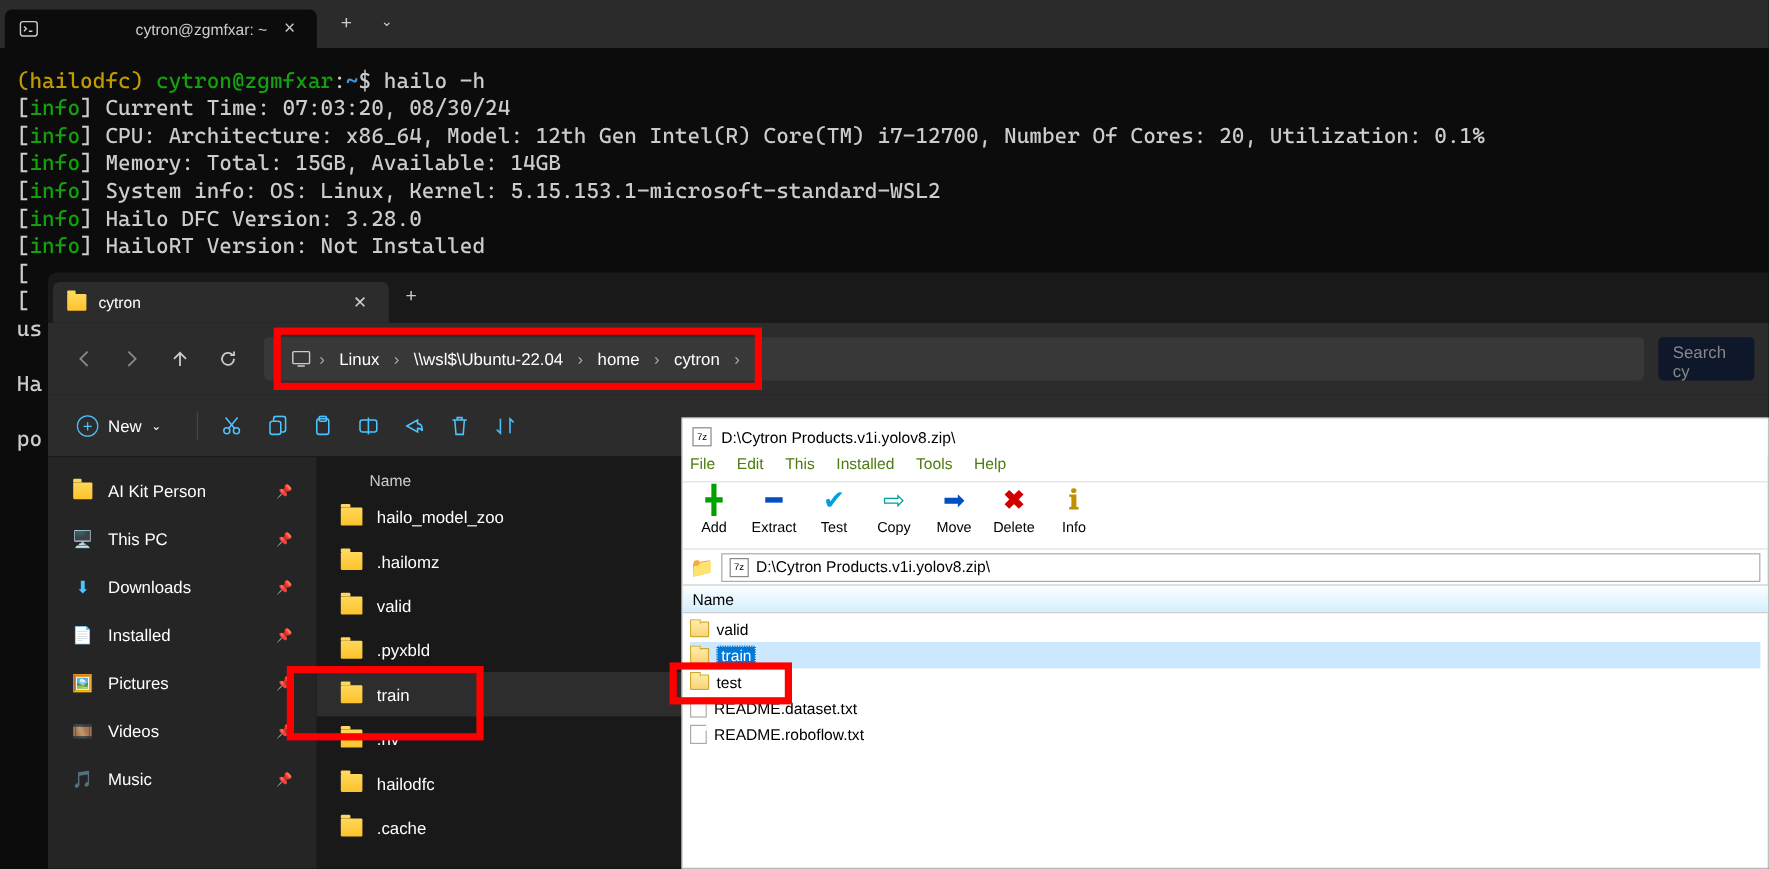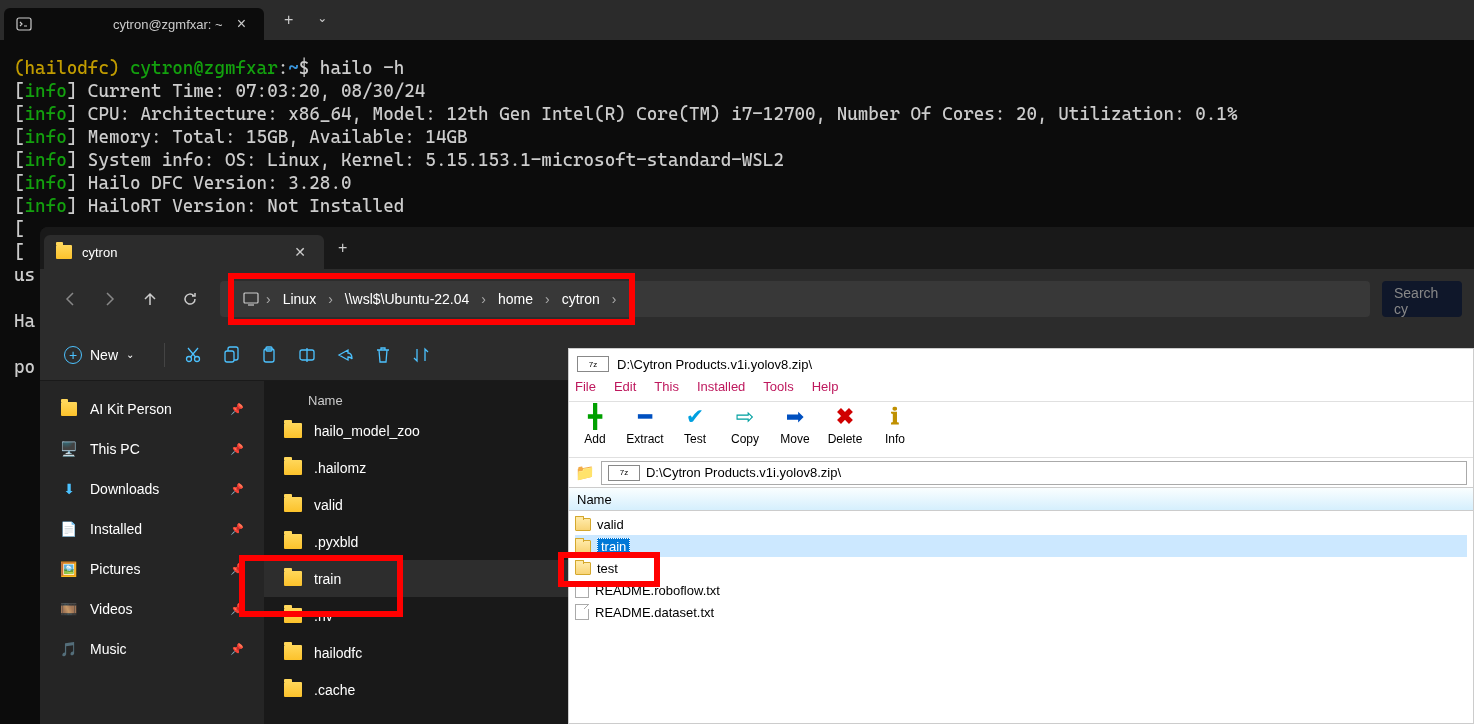--- a/index.html
+++ b/index.html
@@ -267,34 +267,34 @@
   height: 30px;
   background: #fff;
   display: flex;
   align-items: center;
   padding: 0 8px;
   gap: 8px;
   font-size: 13px;
   color: #000;
 }
 .sevenzip-icon-7z {
-  width: 32px; height: 16px;
+  width: 16px; height: 16px;
   border: 1px solid #888;
   display: flex; align-items: center; justify-content: center;
   font-size: 8px;
   background: #fff;
   color: #000;
 }
 .sevenzip-menubar {
   height: 22px;
   display: flex;
   padding: 0 6px;
   gap: 18px;
   font-size: 13px;
-  color: #be185d;
+  color: #4d7c0f;
 }
 .sevenzip-menu-item { cursor: pointer; }
 .sevenzip-toolbar {
   height: 56px;
   display: flex;
   padding: 2px 6px 0 6px;
   gap: 10px;
   border-top: 1px solid #e0e0e0;
 }
 .sevenzip-tool {
@@ -658,21 +658,21 @@
     <div class="sevenzip-row selected">
         <span class="sevenzip-folder-ico"></span>
         <span class="sevenzip-row-name">train</span>
       </div>
     <div class="sevenzip-row">
         <span class="sevenzip-folder-ico"></span>
         <span>test</span>
       </div>
     <div class="sevenzip-row">
         <span class="sevenzip-file-ico"></span>
-        <span>README.roboflow.txt</span>
+        <span>README.dataset.txt</span>
       </div>
     <div class="sevenzip-row">
         <span class="sevenzip-file-ico"></span>
-        <span>README.dataset.txt</span>
+        <span>README.roboflow.txt</span>
       </div>
   </div>
 </div>
 <div class="red-highlight-folder" style="left:558px;top:552px;width:102px;height:35px;"></div>
 
 </body></html>

